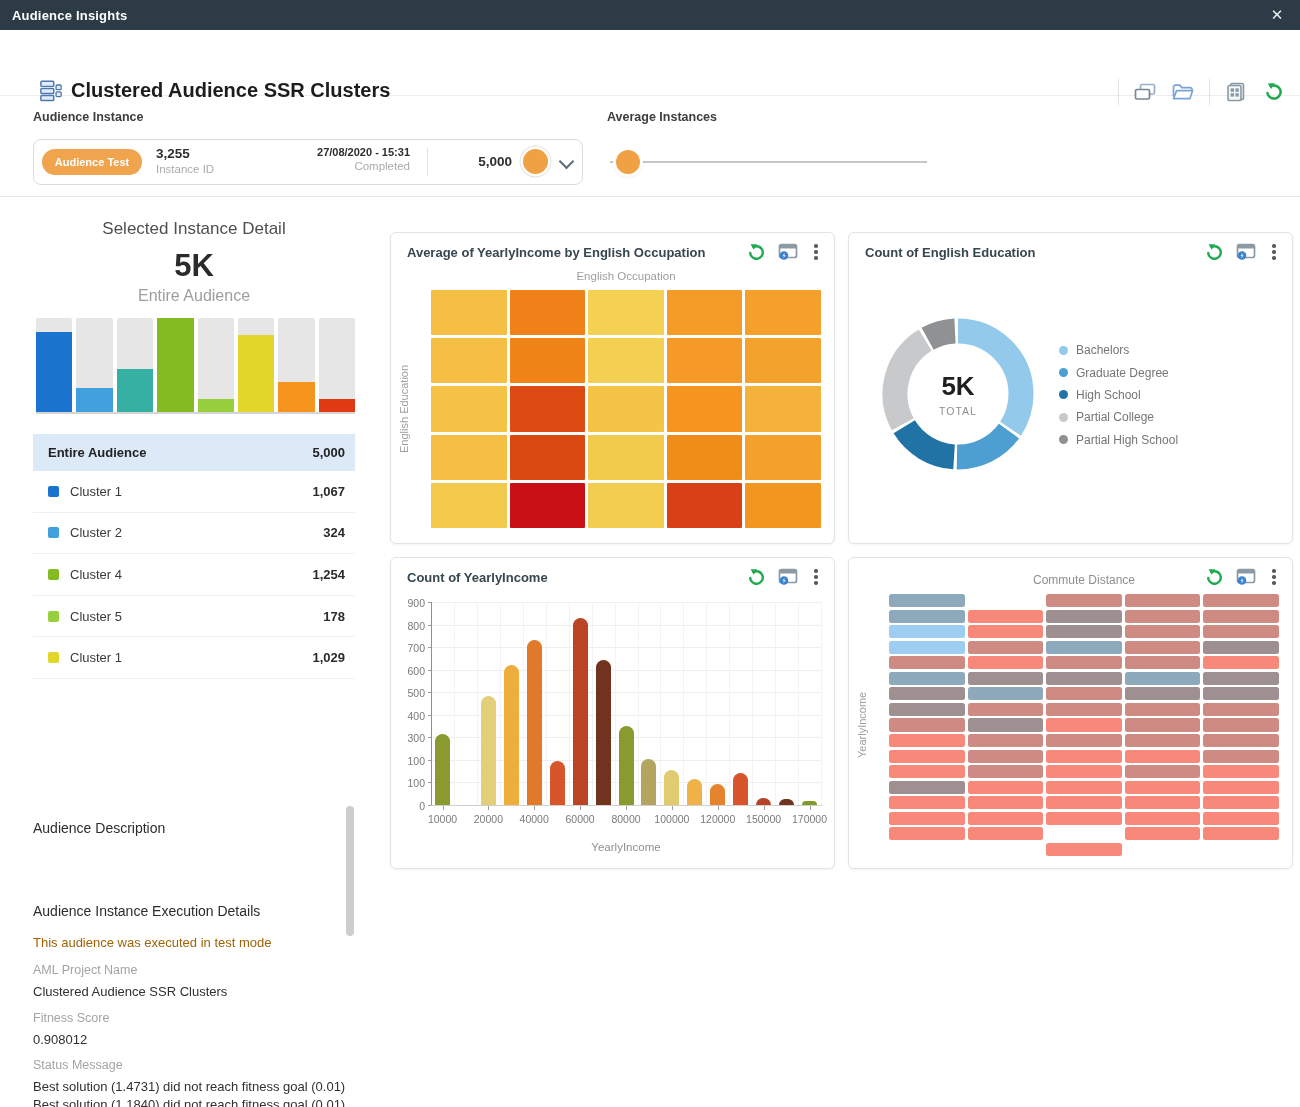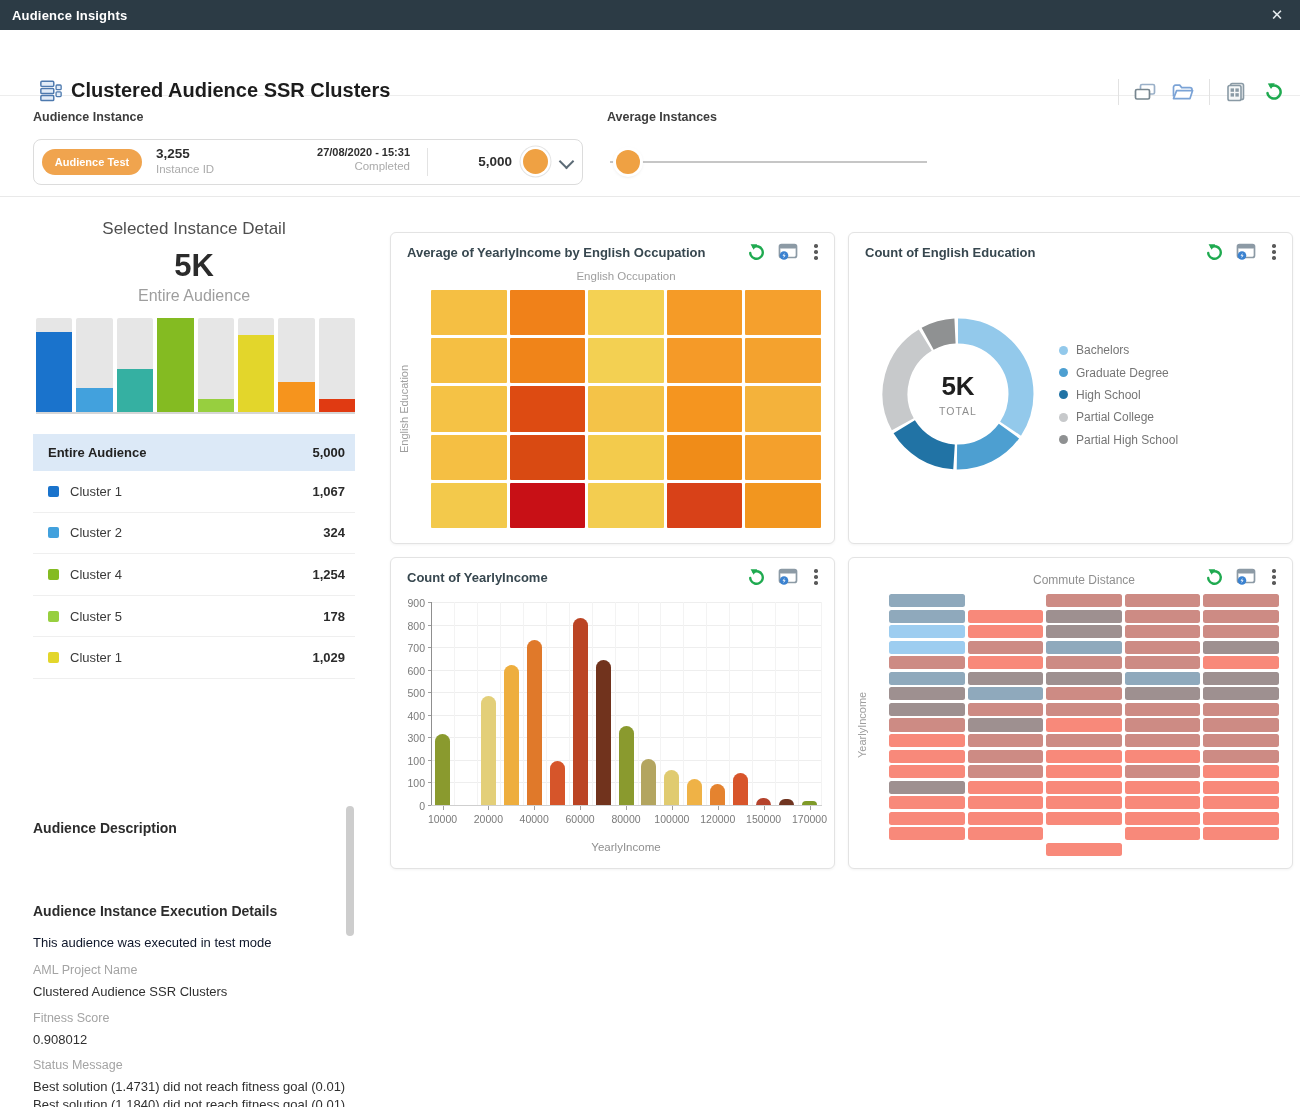--- a/index.html
+++ b/index.html
@@ -54,23 +54,23 @@
   .mini-col{flex:1;height:100%;background:#e6e6e6;border-radius:2px 2px 0 0;position:relative;}
   .mini-fill{position:absolute;bottom:0;left:0;right:0;}
   .side-table{position:absolute;left:33px;top:434px;width:322px;}
   .summary-row{height:37px;background:#dce9f7;display:flex;align-items:center;cursor:pointer;}
   .summary-row .lab{margin-left:15px;font-size:13px;font-weight:700;color:#222;flex:1;}
   .summary-row .val{margin-right:10px;font-size:13px;font-weight:700;color:#222;}
   .c-row{height:40.6px;display:flex;align-items:center;border-bottom:1px solid #efefef;cursor:pointer;}
   .c-swatch{width:11px;height:11px;border-radius:2px;margin-left:15px;}
   .c-lab{margin-left:11px;font-size:13px;color:#3a3a3a;flex:1;}
   .c-val{margin-right:10px;font-size:13px;font-weight:700;color:#2b2b2b;}
-  .s-head{position:absolute;left:33px;font-size:14px;font-weight:700;color:#2c2c2c;}
+  .s-head{position:absolute;left:33px;font-size:14px;font-weight:400;color:#2c2c2c;}
   .s-body{position:absolute;left:33px;width:310px;font-size:13px;color:#3f3f3f;line-height:18.5px;}
-  .s-gray{position:absolute;left:33px;font-size:13px;color:#0f172a;}
+  .s-gray{position:absolute;left:33px;font-size:13px;color:#a16207;}
   .s-lbl{position:absolute;left:33px;font-size:12.5px;color:#a4a4a4;}
   .s-val{position:absolute;left:33px;font-size:13px;color:#303030;}
   .scroll-thumb{position:absolute;left:346px;top:806px;width:8px;height:130px;border-radius:4px;background:#cdcdcd;cursor:pointer;}
 
   
   .card{position:absolute;width:443px;height:310px;background:#fff;border:1px solid #e3e3e3;border-radius:6px;
     box-shadow:0 1px 3px rgba(0,0,0,.05);}
   #card-heatmap{left:390px;top:232px;}
   #card-donut{left:848px;top:232px;}
   #card-bar{left:390px;top:557px;}

